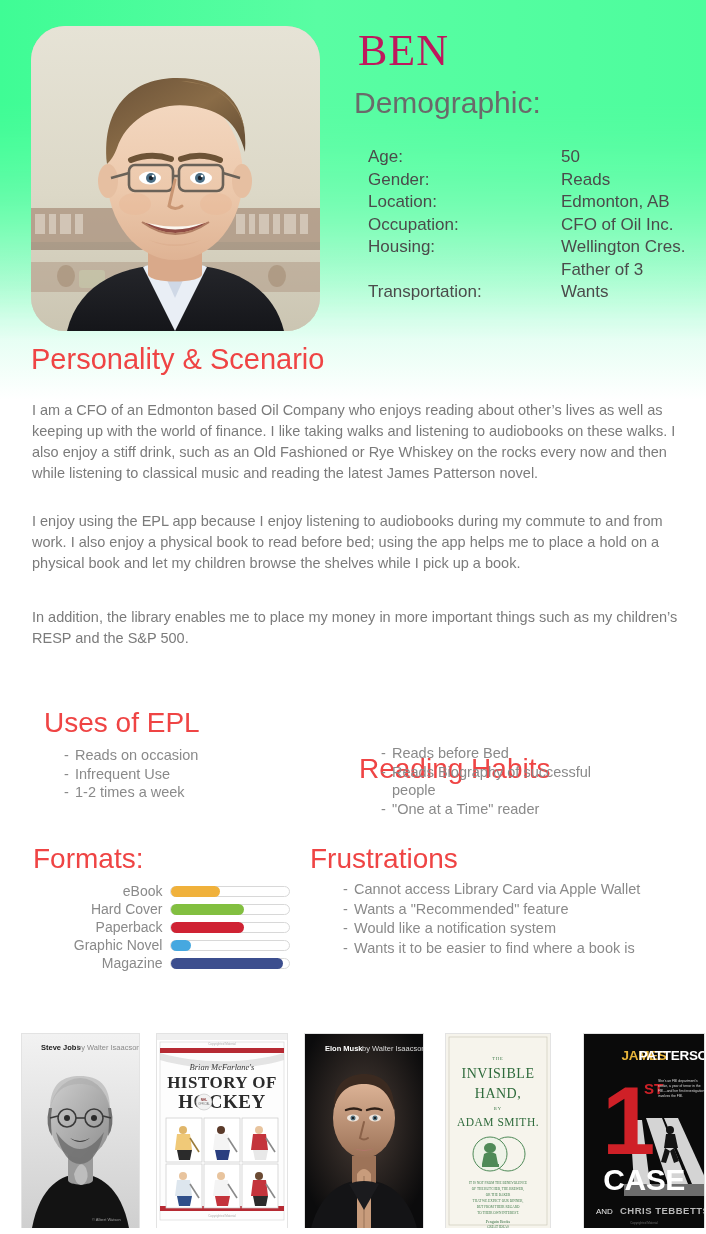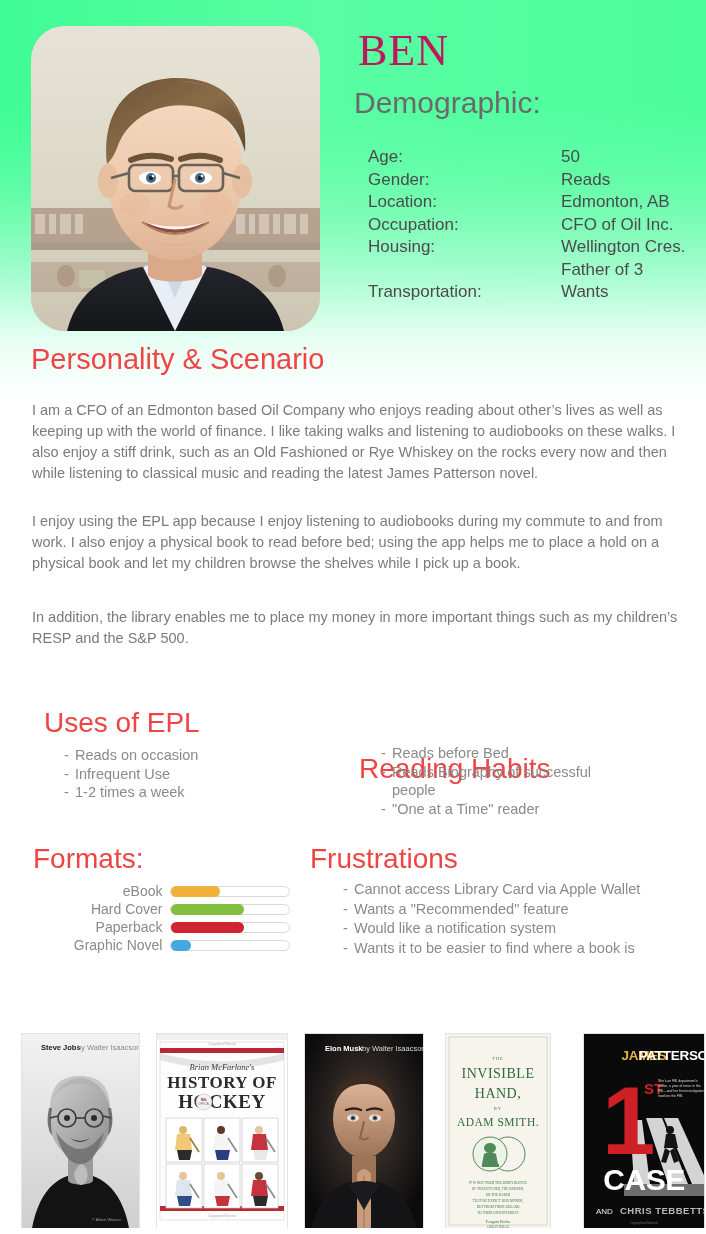--- a/index.html
+++ b/index.html
@@ -294,20 +294,26 @@
       <div class="track">
           <div class="fill" style="width: 62%; background: rgb(207, 34, 51);"></div>
         </div>
     </div>
     <div class="fmt-row">
       <div class="fmt-label">Graphic Novel</div>
       <div class="track">
           <div class="fill" style="width: 17%; background: rgb(70, 168, 224);"></div>
         </div>
     </div>
+    <div class="fmt-row">
+      <div class="fmt-label">Magazine</div>
+      <div class="track">
+          <div class="fill" style="width: 95%; background: rgb(60, 78, 142);"></div>
+        </div>
+    </div>
   </div>
 
   <div class="h-sec" id="h-frustrations">Frustrations</div>
   <div class="blist" id="list-frustrations">
     <div class="bi">
         <span class="dash">-</span>
         <span class="bt">Cannot access Library Card via Apple Wallet</span>
       </div>
     <div class="bi">
         <span class="dash">-</span>

